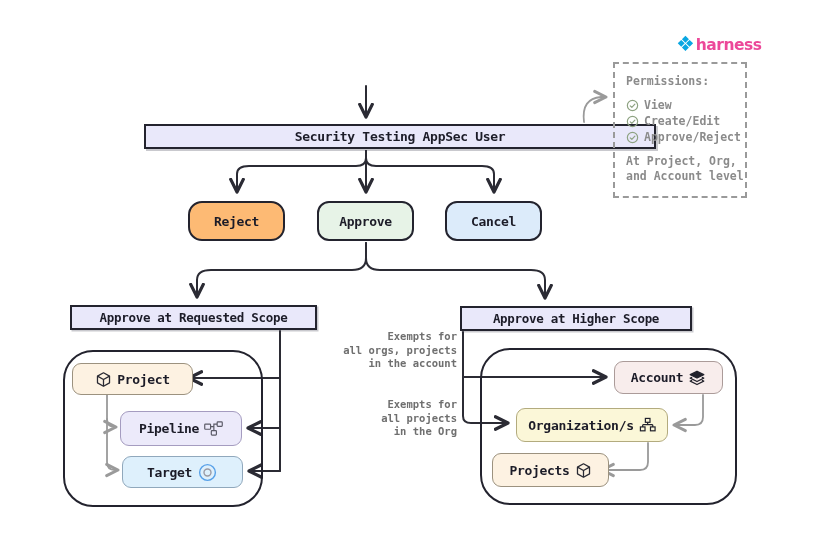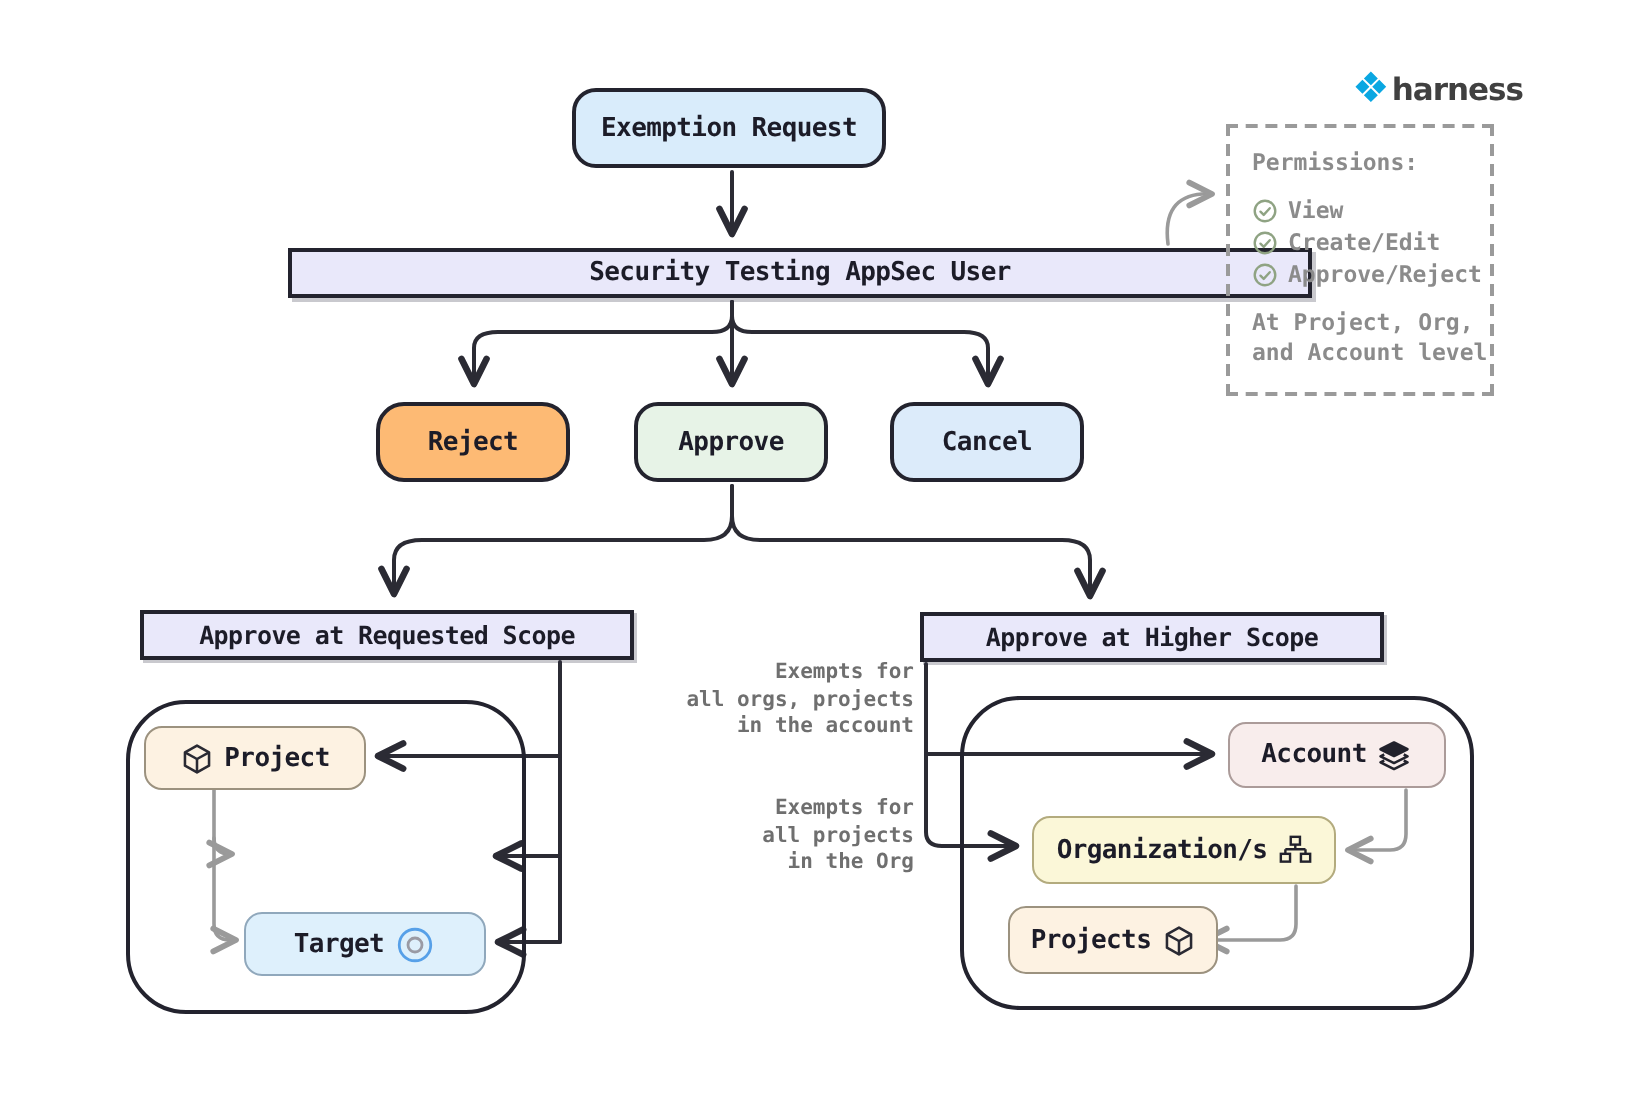--- a/index.html
+++ b/index.html
@@ -26,21 +26,21 @@
   .perm{position:absolute;left:613px;top:62px;width:134px;height:136px;z-index:2;border:2px dashed #9a9a9a;
         box-sizing:border-box;padding:10px 0 0 11px;color:#8b8b8b;font-size:11.5px;font-weight:600;}
   .perm-title{margin-bottom:9px;}
   .perm-item{display:flex;align-items:center;gap:5px;height:16px;}
   .perm-foot{margin-top:9px;line-height:15px;}
   .annot{position:absolute;z-index:2;width:140px;text-align:right;color:#6f6f6f;
          font-size:10.5px;font-weight:600;line-height:13.5px;}
   .logo{position:absolute;left:676px;top:34px;z-index:2;display:flex;align-items:center;gap:1px;}
   .logo-mark{font-size:21px;line-height:21px;color:#0aa7e2;font-family:"DejaVu Sans",sans-serif;}
   .logo-word{font-family:"DejaVu Sans","Liberation Sans",sans-serif;font-weight:bold;font-size:15.5px;
-             color:#404040;letter-spacing:-0.5px;}
+             color:#ec4899;letter-spacing:-0.5px;}
   .icon{display:inline-flex;align-items:center;}
 </style>
 </head>
 <body>
 
 <div class="canvas">
 
   <svg class="arrows" width="814" height="552" viewBox="0 0 814 552">
     <defs>
       <marker id="mB" viewBox="0 0 10 10" markerWidth="9" markerHeight="9" refX="8" refY="5" orient="auto-start-reverse">
@@ -71,23 +71,20 @@
       <path d="M648,443 V462 Q648,470 640,470 L602,470" marker-end="url(#mG)"></path>
       <path d="M584,122 C582,106 588,98 601,97 L606,97" marker-end="url(#mG)"></path>
     </g>
   </svg>
 
   <div class="logo">
     <span class="logo-mark">❖</span>
     <span class="logo-word">harness</span>
   </div>
 
-  <div class="node rounded-lg start-box" style="left:286px;top:44px;width:157px;height:40px;">
-    <span>Exemption Request</span>
-  </div>
 
   <div class="node bar" style="left:144px;top:124px;width:512px;height:25px;">
     <span>Security Testing AppSec User</span>
   </div>
 
   <div class="node rounded-lg btn-reject" style="left:188px;top:201px;width:97px;height:40px;">
     <span>Reject</span>
   </div>
   <div class="node rounded-lg btn-approve" style="left:317px;top:201px;width:97px;height:40px;">
     <span>Approve</span>
@@ -98,31 +95,42 @@
 
   <div class="node hdr" style="left:70px;top:305px;width:247px;height:25px;">
     <span>Approve at Requested Scope</span>
   </div>
   <div class="node hdr" style="left:460px;top:306px;width:232px;height:25px;">
     <span>Approve at Higher Scope</span>
   </div>
 
   <div class="container-box" style="left:63px;top:350px;width:200px;height:157px;"></div>
 
-  <div class="node leaf leaf-project" style="left:72px;top:363px;width:111px;height:32px;">
+  <div class="node leaf leaf-project" style="left:72px;top:363px;width:121px;height:32px;">
     <span class="icon">
       <svg width="17" height="17" viewBox="0 0 24 24" fill="none" stroke="#2a2a33" stroke-width="1.8" stroke-linejoin="round">
         <path d="M12 2.5 L20.5 7.25 V16.75 L12 21.5 L3.5 16.75 V7.25 Z"></path>
         <path d="M3.5 7.25 L12 12 L20.5 7.25"></path>
           <path d="M12 12 V21.5"></path>
       </svg>
     </span>
     <span>Project</span>
   </div>
 
+  <div class="node leaf leaf-pipeline" style="left:120px;top:411px;width:122px;height:35px;">
+    <span>Pipeline</span>
+    <span class="icon">
+      <svg width="19" height="15" viewBox="0 0 26 20" fill="none" stroke="#5a5a66" stroke-width="1.6">
+        <rect x="1" y="4" width="8" height="7" rx="1"></rect>
+        <rect x="18" y="1" width="7" height="6" rx="1"></rect>
+        <rect x="10" y="13" width="7" height="6" rx="1"></rect>
+        <path d="M9 7.5 H13.5 V13 M13.5 7.5 V4 H18"></path>
+      </svg>
+    </span>
+  </div>
 
   <div class="node leaf leaf-target" style="left:122px;top:456px;width:121px;height:32px;">
     <span>Target</span>
     <span class="icon">
       <svg width="21" height="21" viewBox="0 0 24 24" fill="none">
         <circle cx="12" cy="12" r="9" stroke="#57a0e8" stroke-width="1.6"></circle>
         <circle cx="12" cy="12" r="4" stroke="#9a9aa4" stroke-width="1.6"></circle>
       </svg>
     </span>
   </div>
@@ -145,21 +153,21 @@
     <span>Account</span>
     <span class="icon">
       <svg width="18" height="18" viewBox="0 0 24 24" fill="none" stroke="#22222c" stroke-width="1.7" stroke-linejoin="round">
         <path d="M12 3 L21 7.5 L12 12 L3 7.5 Z" fill="#22222c"></path>
         <path d="M5.5 11 L3 12.2 L12 16.7 L21 12.2 L18.5 11"></path>
         <path d="M5.5 15 L3 16.2 L12 20.7 L21 16.2 L18.5 15"></path>
       </svg>
     </span>
   </div>
 
-  <div class="node leaf leaf-projects" style="left:504px;top:453px;width:105px;height:34px;">
+  <div class="node leaf leaf-projects" style="left:492px;top:453px;width:117px;height:34px;">
     <span>Projects</span>
     <span class="icon">
       <svg width="17" height="17" viewBox="0 0 24 24" fill="none" stroke="#2a2a33" stroke-width="1.8" stroke-linejoin="round">
         <path d="M12 2.5 L20.5 7.25 V16.75 L12 21.5 L3.5 16.75 V7.25 Z"></path>
         <path d="M3.5 7.25 L12 12 L20.5 7.25"></path>
           <path d="M12 12 V21.5"></path>
       </svg>
     </span>
   </div>
 

